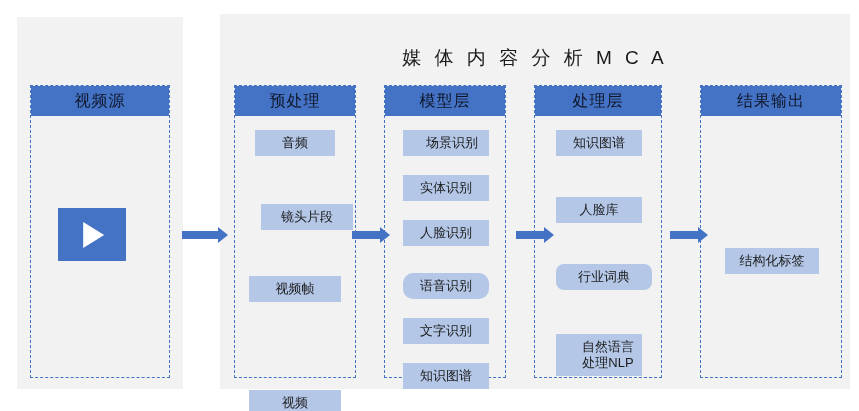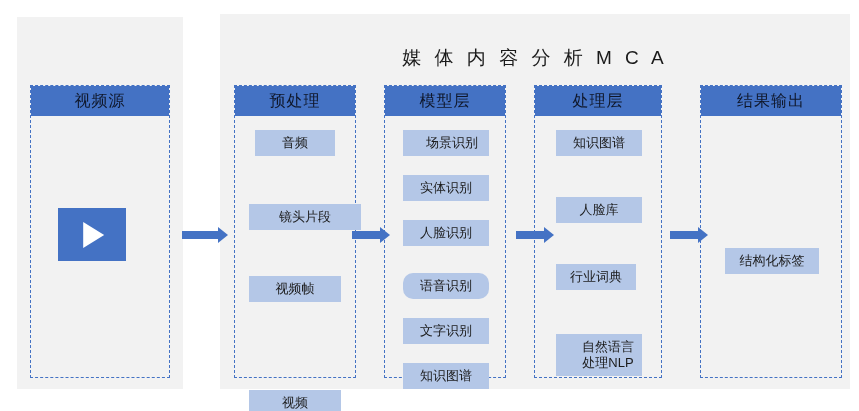--- a/index.html
+++ b/index.html
@@ -112,21 +112,21 @@
 
   <div class="arrow" style="left:182px;top:227px;width:46px;">
     <span class="shaft" style="width:36px;"></span>
     <span class="head" style="left:36px;"></span>
   </div>
 
   <div class="stage" style="left:234px;top:85px;width:122px;height:293px;">
     <div class="stage-header">预处理</div>
     <div class="stage-body">
       <div class="item" style="left:20px;top:14px;width:80px;height:26px;">音频</div>
-      <div class="item" style="left:14px;top:88px;width:112px;height:26px;">镜头片段</div>
+      <div class="item" style="left:26px;top:88px;width:92px;height:26px;">镜头片段</div>
       <div class="item" style="left:14px;top:160px;width:92px;height:26px;">视频帧</div>
       <div class="item" style="left:14px;top:232px;width:92px;height:26px;margin-top:42px;">视频</div>
     </div>
   </div>
 
   <div class="arrow" style="left:352px;top:227px;width:36px;">
     <span class="shaft" style="width:28px;"></span>
     <span class="head" style="left:28px;"></span>
   </div>
 
@@ -145,21 +145,21 @@
   <div class="arrow" style="left:516px;top:227px;width:36px;">
     <span class="shaft" style="width:28px;"></span>
     <span class="head" style="left:28px;"></span>
   </div>
 
   <div class="stage" style="left:534px;top:85px;width:128px;height:293px;">
     <div class="stage-header">处理层</div>
     <div class="stage-body">
       <div class="item" style="left:21px;top:14px;width:86px;height:26px;">知识图谱</div>
       <div class="item" style="left:21px;top:81px;width:86px;height:26px;">人脸库</div>
-      <div class="item" style="left:21px;top:148px;width:80px;height:26px;">行业词典</div>
+      <div class="item" style="left:21px;top:148px;width:96px;height:26px;border-radius:8px;">行业词典</div>
       <div class="item" style="left:21px;top:218px;width:86px;height:42px;padding-left:18px;">自然语言
 处理NLP</div>
     </div>
   </div>
 
   <div class="arrow" style="left:670px;top:227px;width:36px;">
     <span class="shaft" style="width:28px;"></span>
     <span class="head" style="left:28px;"></span>
   </div>
 

